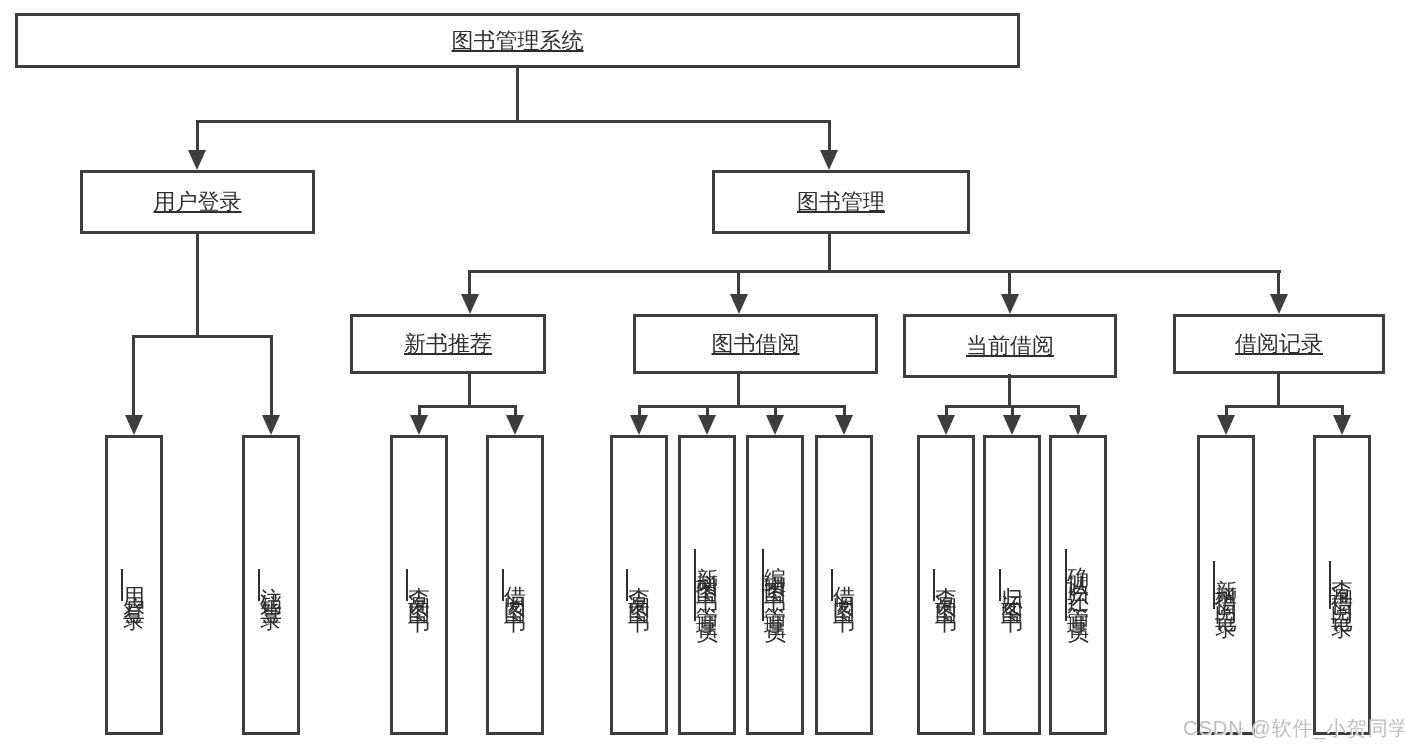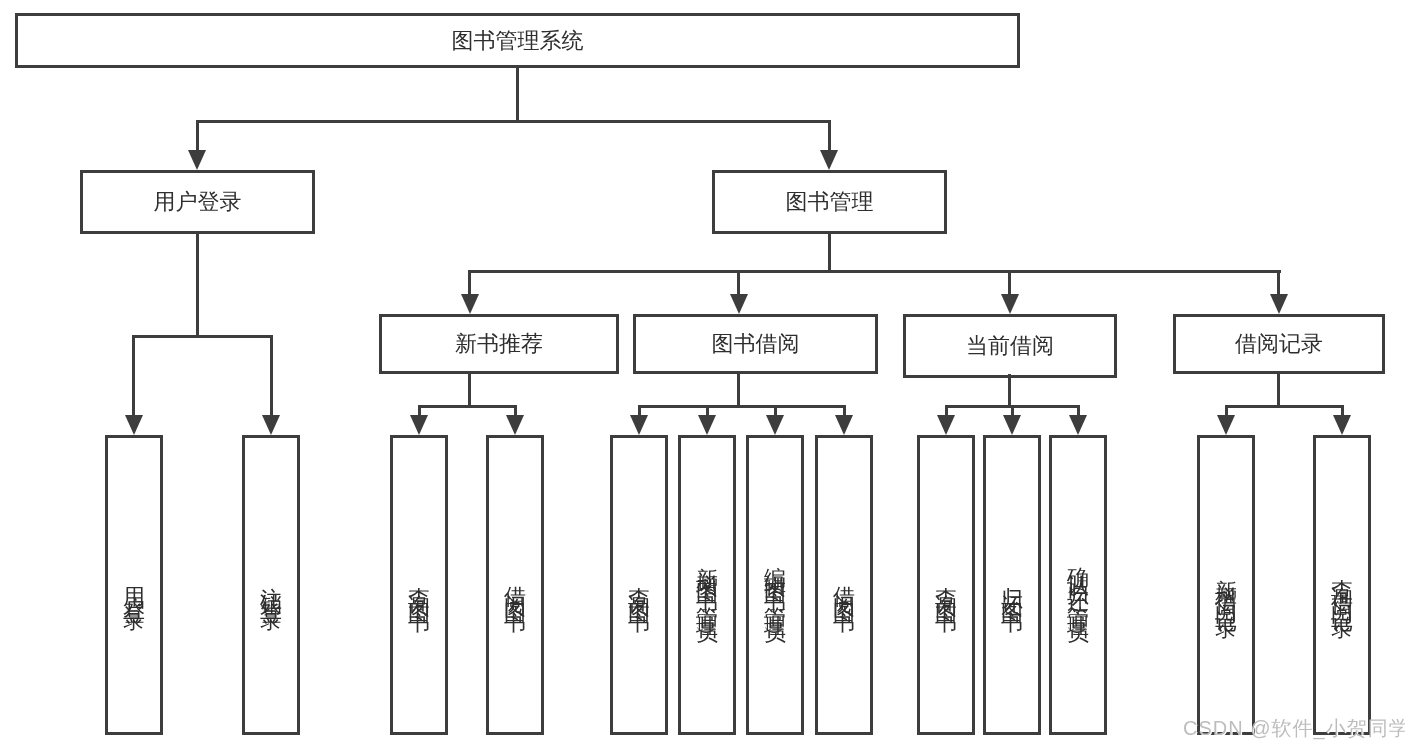--- a/index.html
+++ b/index.html
@@ -6,21 +6,21 @@
   .stage{
     position:relative;width:1405px;height:747px;background:#fff;overflow:hidden;
     font-family:"Liberation Sans","DejaVu Sans",sans-serif;
     --line:#3d3d3d;--text:#2e2e2e;--wm:#bdbdbd;
   }
   .box{
     position:absolute;box-sizing:border-box;border:3px solid var(--line);
     background:#fff;display:flex;align-items:center;justify-content:center;
     color:var(--text);font-size:22px;
   }
-  .box span{white-space:nowrap;}
+  .box span{white-space:nowrap;text-decoration:underline;}
   .box.v span{
     writing-mode:vertical-rl;text-orientation:mixed;
     letter-spacing:8px;line-height:1;white-space:normal;
   }
   .vl,.hl{position:absolute;background:var(--line);}
   .vl{width:3px;}
   .hl{height:3px;}
   .ah{
     position:absolute;width:0;height:0;
     border-left:9px solid transparent;border-right:9px solid transparent;
@@ -43,21 +43,21 @@
   <i class="vl" style="left:516px;top:68px;height:52px"></i>
   <i class="hl" style="left:197px;top:120px;width:634px"></i>
   <i class="vl" style="left:196px;top:120px;height:32px"></i>
   <i class="ah" style="left:188px;top:150px"></i>
   <i class="vl" style="left:828px;top:120px;height:32px"></i>
   <i class="ah" style="left:820px;top:150px"></i>
 
   <div class="box" style="left:80px;top:170px;width:235px;height:64px">
     <span>用户登录</span>
   </div>
-  <div class="box" style="left:712px;top:170px;width:235px;height:64px">
+  <div class="box" style="left:712px;top:170px;width:258px;height:64px">
     <span>图书管理</span>
   </div>
 
   <i class="vl" style="left:196px;top:234px;height:103px"></i>
   <i class="hl" style="left:133px;top:335px;width:140px"></i>
   <i class="vl" style="left:132px;top:335px;height:82px"></i>
   <i class="ah" style="left:125px;top:415px"></i>
   <i class="vl" style="left:270px;top:335px;height:82px"></i>
   <i class="ah" style="left:262px;top:415px"></i>
 
@@ -65,21 +65,21 @@
   <i class="hl" style="left:468px;top:270px;width:813px"></i>
   <i class="vl" style="left:468px;top:270px;height:26px"></i>
   <i class="ah" style="left:461px;top:294px"></i>
   <i class="vl" style="left:737px;top:270px;height:26px"></i>
   <i class="ah" style="left:730px;top:294px"></i>
   <i class="vl" style="left:1008px;top:270px;height:26px"></i>
   <i class="ah" style="left:1001px;top:294px"></i>
   <i class="vl" style="left:1277px;top:270px;height:26px"></i>
   <i class="ah" style="left:1270px;top:294px"></i>
 
-  <div class="box" style="left:379px;top:314px;width:240px;height:60px">
+  <div class="box" style="left:350px;top:314px;width:196px;height:60px">
     <span>新书推荐</span>
   </div>
   <div class="box" style="left:633px;top:314px;width:245px;height:60px">
     <span>图书借阅</span>
   </div>
   <div class="box" style="left:903px;top:314px;width:214px;height:64px">
     <span>当前借阅</span>
   </div>
   <div class="box" style="left:1173px;top:314px;width:212px;height:60px">
     <span>借阅记录</span>

